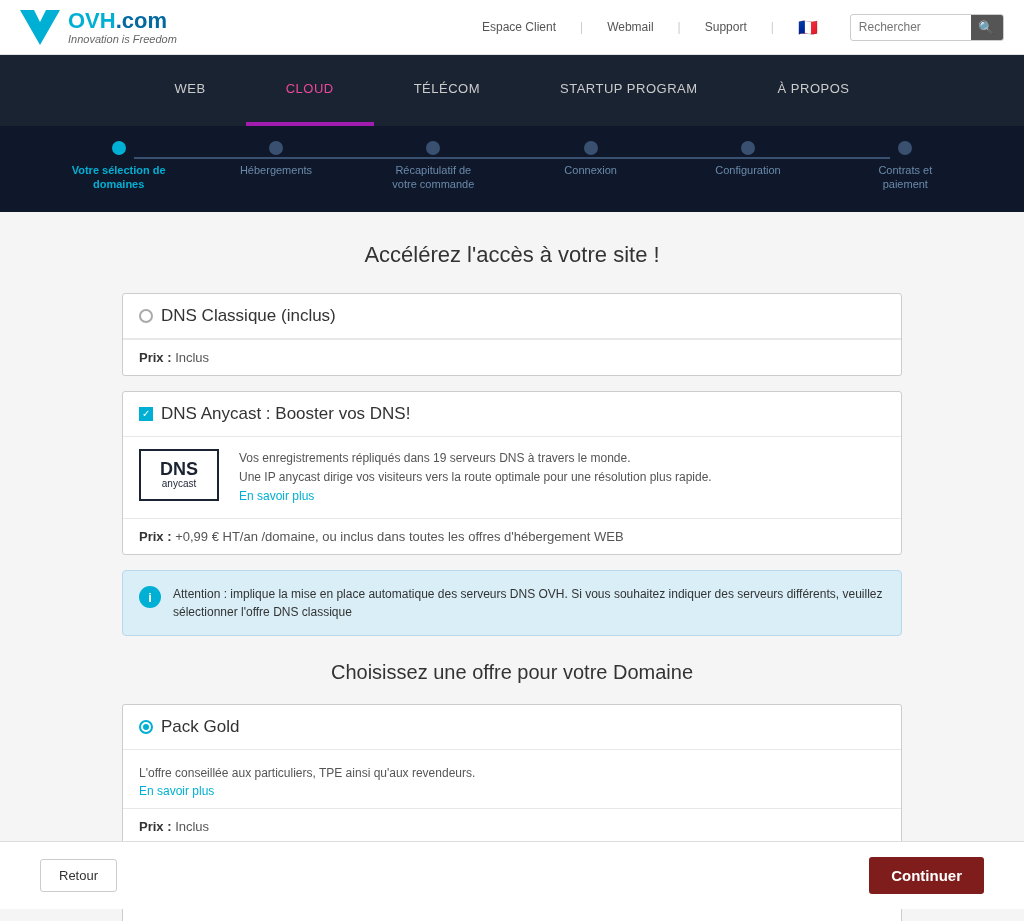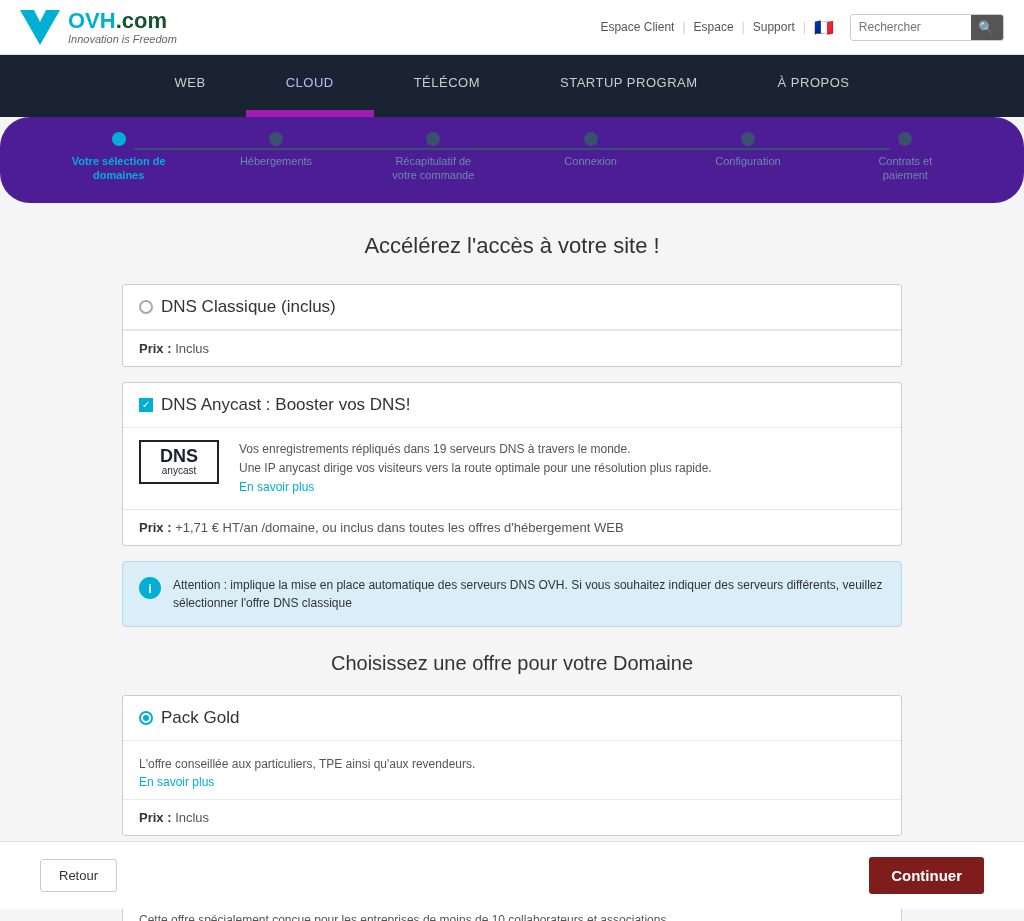--- a/index.html
+++ b/index.html
@@ -38,21 +38,21 @@
       color: #00b0d4;
     }
     .logo-tagline {
       font-size: 11px;
       color: #666;
       font-style: italic;
     }
     .top-links {
       display: flex;
       align-items: center;
-      gap: 8px;
+      gap: 24px;
       font-size: 12px;
       color: #555;
     }
     .top-links a {
       color: #555;
       text-decoration: none;
     }
     .top-links .separator { color: #ccc; }
     .flag { font-size: 16px; }
     .search-box {
@@ -82,37 +82,36 @@
     
     .main-nav {
       background: #1a2332;
       display: flex;
       justify-content: center;
       gap: 0;
     }
     .main-nav a {
       color: #ccc;
       text-decoration: none;
-      padding: 20px 40px;
+      padding: 26px 40px;
       font-size: 13px;
       font-weight: 500;
       letter-spacing: 0.5px;
       display: block;
       text-transform: uppercase;
     }
     .main-nav a.cloud-active {
-      color: #c4b5fd;
-      border-bottom: 7px solid #a21caf;
+      color: #ec4899;
+      border-bottom: 4px solid #a21caf;
     }
 
     
     .steps-bar {
-      background: #4c1d95;
+      background: #0f172a;
       padding: 15px 40px 20px;
-      border-radius: 30px;
     }
     .steps-container {
       display: flex;
       align-items: flex-start;
       justify-content: center;
       gap: 0;
       position: relative;
     }
     .steps-line {
       position: absolute;
@@ -248,21 +247,21 @@
     
     .anycast-body {
       display: flex;
       align-items: flex-start;
       gap: 20px;
       padding: 12px 16px;
     }
     .dns-logo-box {
       flex-shrink: 0;
       width: 80px;
-      height: 44px;
+      height: 52px;
       border: 2px solid #1a2332;
       display: flex;
       align-items: center;
       justify-content: center;
       flex-direction: column;
       position: relative;
     }
     .dns-logo-text {
       font-size: 18px;
       font-weight: bold;
@@ -376,29 +375,29 @@
 </head>
 <body>
 
 <div class="top-bar">
   <div class="logo-area">
     <svg class="logo-icon" viewBox="0 0 40 35">
       <polygon points="0,0 14,0 20,12 26,0 40,0 20,35" fill="#00b0d4"></polygon>
     </svg>
     <div class="logo-text">
       <div class="logo-ovh">
-        <span>OVH</span><span style="color:#14532d">.com</span>
+        <span>OVH</span><span style="color:#0369a1">.com</span>
       </div>
       <div class="logo-tagline">Innovation is Freedom</div>
     </div>
   </div>
   <div class="top-links">
     <a href="#">Espace Client</a>
     <span class="separator">|</span>
-    <a href="#">Espace</a>
+    <a href="#">Webmail</a>
     <span class="separator">|</span>
     <a href="#">Support</a>
     <span class="separator">|</span>
     <span class="flag">🇫🇷</span>
     <div class="search-box">
       <input class="search-input" type="text" placeholder="Rechercher" style="">
       <button class="search-btn">🔍</button>
     </div>
   </div>
 </div>
@@ -468,21 +467,21 @@
         <div class="dns-logo-sub">anycast</div>
       </div>
       <div class="anycast-text">
         <div>Vos enregistrements répliqués dans 19 serveurs DNS à travers le monde.</div>
         <div>Une IP anycast dirige vos visiteurs vers la route optimale pour une résolution plus rapide.</div>
         <a href="#">En savoir plus</a>
       </div>
     </div>
     <div class="price-row">
       <strong>Prix :</strong>
-      <span>+1,71 € HT/an /domaine, ou inclus dans toutes les offres d'hébergement WEB</span>
+      <span>+0,99 € HT/an /domaine, ou inclus dans toutes les offres d'hébergement WEB</span>
     </div>
   </div>
 
   <div class="info-box" style="max-width:100%;margin-left:0;margin-right:0;">
     <div class="info-icon">i</div>
     <div class="info-text">Attention : implique la mise en place automatique des serveurs DNS OVH. Si vous souhaitez indiquer des serveurs différents, veuillez sélectionner l'offre DNS classique</div>
   </div>
 
   <h2 class="section-title">Choisissez une offre pour votre Domaine</h2>
 

